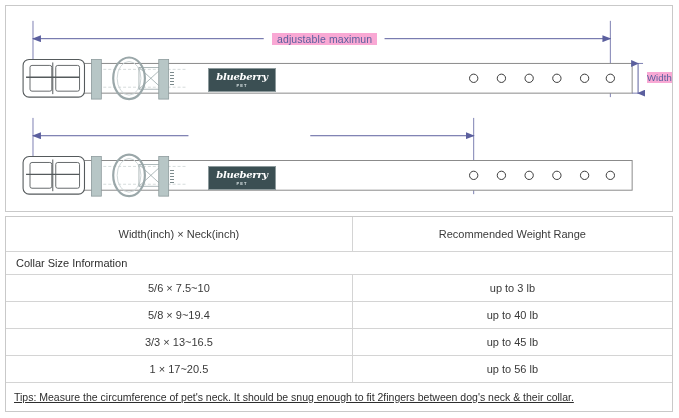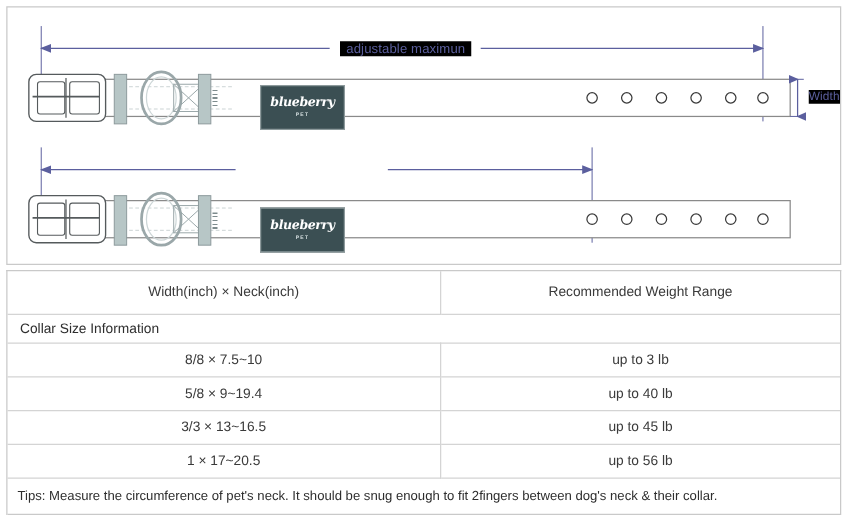--- a/index.html
+++ b/index.html
@@ -16,29 +16,29 @@
     border:1px solid #c9c9c9;box-sizing:border-box;background:#fff;
   }
 
   .collar-fig{position:absolute;left:0;top:0;width:100%;height:100%;}
 
   
   .dim-label{
     position:absolute;
     font-size:10.5px;color:#5b5f9e;
     letter-spacing:.1px;white-space:nowrap;
-    background:#000000;padding:0 5px;
+    background:#f9a8d4;padding:0 5px;
   }
   #dim-max-label{left:266px;top:27px;}
   #dim-min-label{left:190px;top:125px;}
   #width-label{left:641px;top:66px;font-size:9.5px;padding:0;}
 
   
   .logo-patch{
-    position:absolute;width:68px;height:36px;
+    position:absolute;width:68px;height:24px;
     background:#3b4f53;border:1px solid #8d9a9c;
     display:flex;flex-direction:column;
     align-items:center;justify-content:center;
     box-sizing:border-box;
   }
   .logo-word{
     color:#ffffff;font-size:10px;line-height:10px;
     font-family:"DejaVu Serif",serif;
     font-style:italic;font-weight:bold;letter-spacing:-.3px;
   }
@@ -70,21 +70,21 @@
   }
   td.title-cell{
     text-align:left;padding-left:10px;height:22px;
     font-size:11px;color:#2e2e2e;
   }
   td.col-a{width:52%;border-right:1px solid #d4d4d4;text-align:center;}
   td.col-b{width:48%;text-align:center;}
   td.hdr{height:34px;font-size:11px;color:#3a3a3a;}
   td.tips{
     text-align:left;padding-left:8px;height:28px;
-    font-size:10.5px;color:#2e2e2e;border-bottom:1px solid #c9c9c9;
+    font-size:10.5px;color:#2e2e2e;border-bottom:1px solid #c9c9c9;text-decoration:underline;
   }
 </style>
 </head>
 <body>
 
 <div class="page">
 
   <div class="diagram-panel">
 
     <svg class="collar-fig" viewBox="0 0 668 207">
@@ -198,21 +198,21 @@
     <table>
       <tbody>
         <tr>
           <td class="col-a hdr">Width(inch)  ×  Neck(inch)</td>
           <td class="col-b hdr">Recommended Weight Range</td>
         </tr>
         <tr>
           <td class="title-cell" colspan="2">Collar Size Information</td>
         </tr>
         <tr>
-          <td class="col-a">8/8 × 7.5~10</td>
+          <td class="col-a">5/6 × 7.5~10</td>
           <td class="col-b">up to 3 lb</td>
         </tr>
         <tr>
           <td class="col-a">5/8 × 9~19.4</td>
           <td class="col-b">up to 40 lb</td>
         </tr>
         <tr>
           <td class="col-a">3/3 × 13~16.5</td>
           <td class="col-b">up to 45 lb</td>
         </tr>

